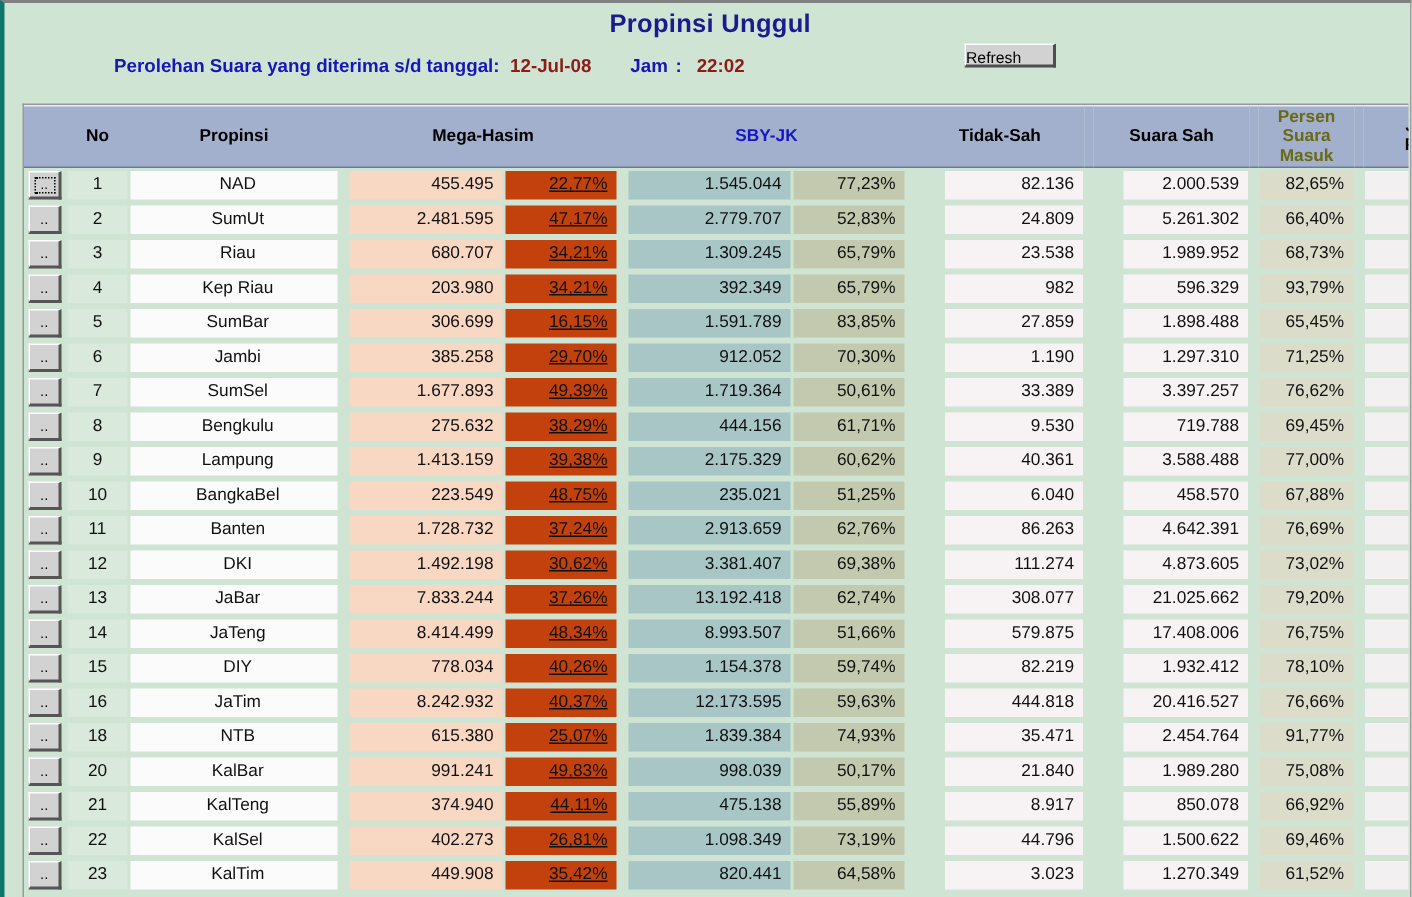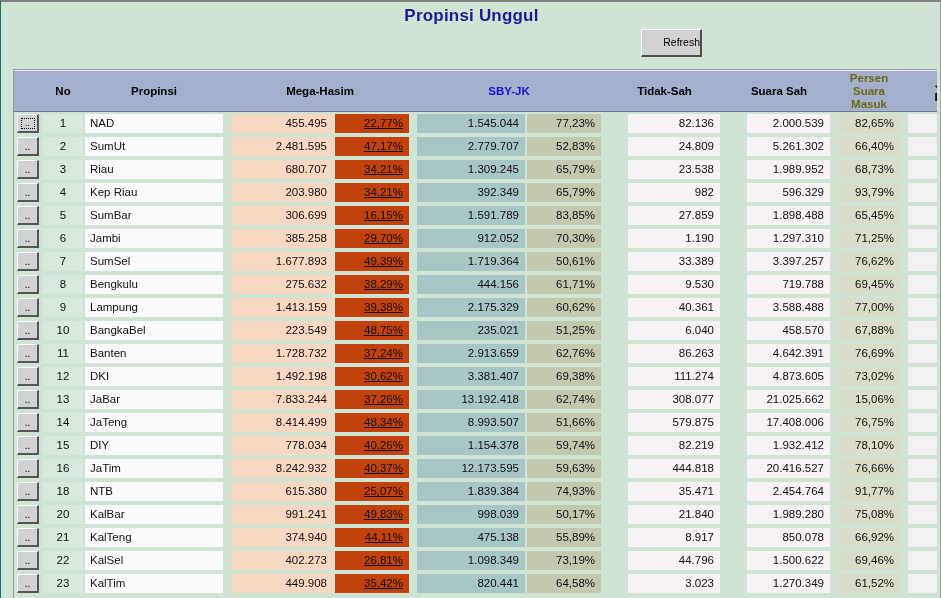--- a/index.html
+++ b/index.html
@@ -15,21 +15,21 @@
   }
 
   
   #app {
     position: relative;
     width: 941px;
     height: 598px;
     background: #cfe4d2;
     box-sizing: border-box;
     border-top: 2px solid #808080;
-    border-left: 1px solid #0f766e;
+    border-left: 3px solid #0f766e;
     border-right: 1px solid #9d9d9d;
     overflow: hidden;
   }
 
   
   #header {
     position: absolute;
     left: 0; top: 0;
     width: 941px;
     height: 66px;
@@ -55,30 +55,30 @@
   #subtitle-row .lbl { color: #1717b5; }
   #subtitle-row .val { color: #8c1c17; }
   .sp-a { display:inline-block; width: 7px; }
   .sp-b { display:inline-block; width: 26px; }
   .sp-c { display:inline-block; width: 5px; }
   .sp-d { display:inline-block; width: 10px; }
 
   #refresh-button {
     position: absolute;
     left: 640px; top: 27px;
-    width: 61px; height: 28px;
+    width: 61px; height: 16px;
     background: #d2d2d2;
     border-top: 1px solid #ffffff;
     border-left: 1px solid #ffffff;
     border-right: 2px solid #4e4e4e;
     border-bottom: 2px solid #4e4e4e;
     font-family: "Liberation Sans", sans-serif;
     font-size: 10.5px;
     color: #000000;
-    text-align: right;
+    text-align: left;
     line-height: 19px;
     cursor: default;
     padding: 0;
     box-sizing: border-box;
   }
 
   
   #grid-wrap {
     position: absolute;
     left: 12px; top: 67px;
@@ -128,21 +128,21 @@
   .cell {
     height: 19px;
     line-height: 19px;
     margin: 2px 1px;
     box-sizing: border-box;
     overflow: hidden;
     white-space: nowrap;
     font-size: 11.5px;
   }
   .cell.num  { text-align: right;  padding-right: 6px; }
-  .cell.txt  { text-align: left;   padding-left: 5px;  }
+  .cell.txt  { text-align: center;   padding-left: 5px;  }
   .cell.ctr  { text-align: center; }
   .cell.pct  { text-align: right;  padding-right: 6px; }
 
   
   .bg-no     { background: #d9e9dc; }
   .bg-prop   { background: #fbfbfb; }
   .bg-mega   { background: #f8d7c3; }
   .bg-megap  { background: #c2410c; text-decoration: underline; }
   .bg-sby    { background: #a9c6c6; }
   .bg-sbyp   { background: #c3c9ae; }
@@ -185,20 +185,23 @@
 </style>
 </head>
 <body>
 
 <div id="app">
 
   <div id="header">
 
     <div id="page-title">Propinsi Unggul</div>
 
+    <div id="subtitle-row">
+      <span class="lbl">Perolehan Suara yang diterima s/d tanggal</span><span class="lbl">:</span><span class="sp-a"></span><span class="val">12-Jul-08</span><span class="sp-b"></span><span class="lbl">Jam</span><span class="sp-c"></span><span class="lbl">:</span><span class="sp-d"></span><span class="val">22:02</span>
+    </div>
 
     <button id="refresh-button">Refresh</button>
   </div>
 
   <div id="grid-wrap">
     <table class="grid">
       <colgroup>
         <col style="width:28px">
         <col style="width:42px">
         <col style="width:140px">
@@ -738,21 +741,21 @@
             <td class="gap"></td>
             <td>
               <div class="cell num bg-plain">308.077</div>
             </td>
             <td class="gap"></td>
             <td>
               <div class="cell num bg-plain">21.025.662</div>
             </td>
             <td class="gap"></td>
             <td>
-              <div class="cell pct bg-persen">15,06%</div>
+              <div class="cell pct bg-persen">79,20%</div>
             </td>
             <td class="gap"></td>
             <td>
               <div class="cell num bg-pemilih">26.935.336</div>
             </td>
           </tr>
           <tr>
             <td class="btncol"><button class="rowbtn"><span class="dots">..</span></button></td>
             <td>
               <div class="cell ctr bg-no">14</div>

